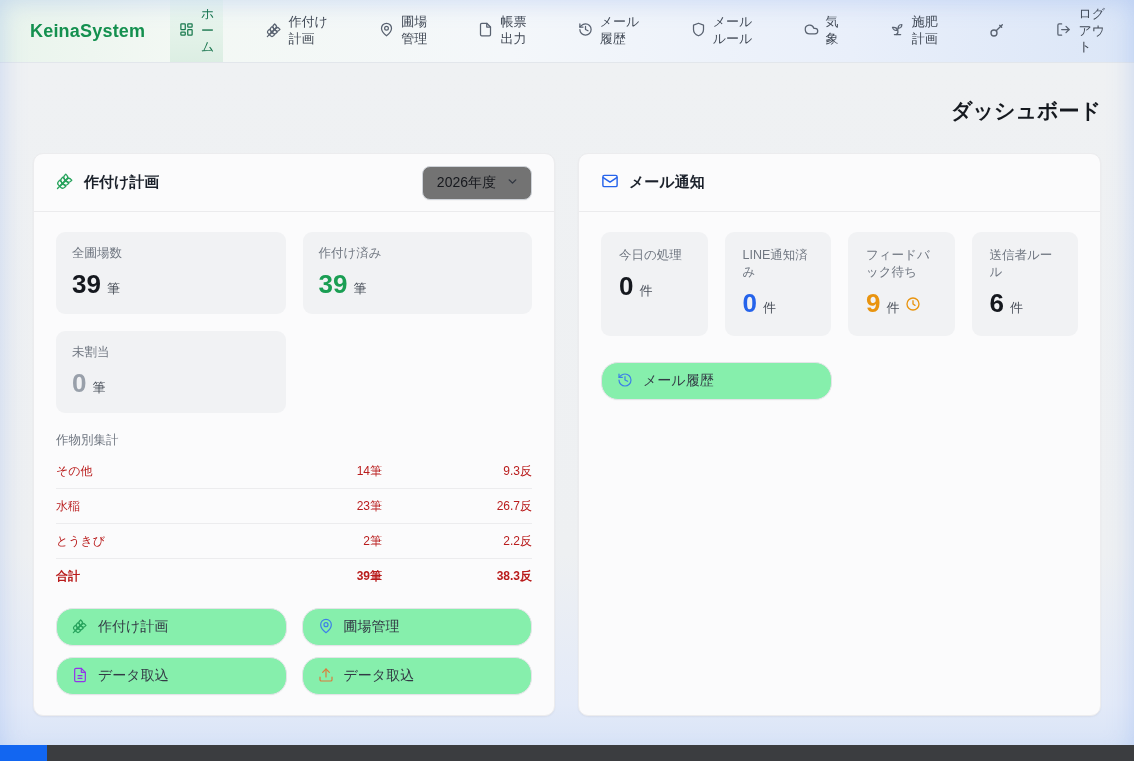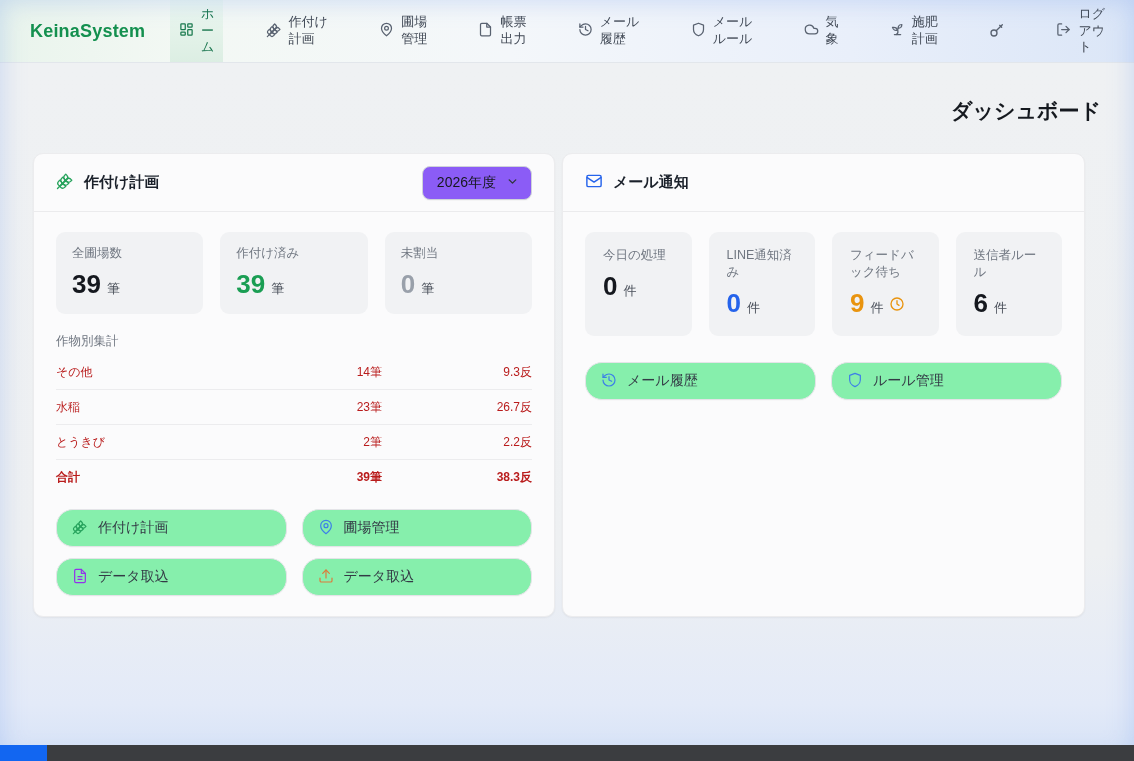--- a/index.html
+++ b/index.html
@@ -20,32 +20,32 @@
   .nav-item { display:flex; align-items:center; gap:7px; padding:0 9px; font-size:13px; color:#404854; cursor:pointer; }
   .nav-item svg { color:#596270; flex:0 0 auto; }
   .nav-item .nav-label { white-space:pre-line; line-height:1.3; text-align:left; }
   .nav-item.active { background:linear-gradient(180deg,#ecf7f0,#dceee3); color:#15734b; }
   .nav-item.active svg { color:#1a7a4e; }
 
   
   .main { flex:1; padding:34px 33px 0; background:linear-gradient(180deg,#eff1f3 0%,#eef0f2 72%,#e3eaf8 94%,#d9e4f7 100%); }
   .page-title { font-size:21px; font-weight:bold; color:#15191f; margin-bottom:28px;text-align:right; }
 
-  .cards { display:flex; gap:7px; align-items:stretch; }
+  .cards { display:flex; gap:23px; align-items:stretch; }
   .card { background:#fbfbfc; border:1px solid #ececee; border-radius:10px; box-shadow:0 1px 2px rgba(0,0,0,.05); display:flex; flex-direction:column; }
   .card.planting { width:522px; min-height:458px; }
   .card.mail { width:523px; }
   .card-header { flex:0 0 58px; display:flex; align-items:center; justify-content:space-between; padding:0 22px; border-bottom:1px solid #ebebed; }
   .card-title { display:flex; align-items:center; gap:10px; font-size:15px; font-weight:bold; color:#1b212b; }
   .card-body { flex:1; padding:20px 22px; }
 
-  .year-select { display:flex; align-items:center; gap:10px; background:#8b5cf6; border:1px solid #cfd3d9; border-radius:8px; padding:7px 12px 7px 14px; font-size:14px; color:#16181d; cursor:pointer; box-shadow:0 1px 1px rgba(0,0,0,.03); }
+  .year-select { display:flex; align-items:center; gap:10px; background:#737373; border:1px solid #cfd3d9; border-radius:8px; padding:7px 12px 7px 14px; font-size:14px; color:#16181d; cursor:pointer; box-shadow:0 1px 1px rgba(0,0,0,.03); }
   .year-select svg { color:#303640; }
 
-  .stat-grid-3 { display:grid; grid-template-columns:repeat(3,1fr); gap:17px; }
+  .stat-grid-3 { display:grid; grid-template-columns:repeat(2,1fr); gap:17px; }
   .stat-grid-2 { display:grid; grid-template-columns:repeat(4,1fr); gap:15px 17px; }
   .stat-box { background:#f1f2f4; border-radius:9px; padding:13px 16px 16px; }
   .stat-grid-2 .stat-box { padding:15px 18px 19px; }
   .stat-label { font-size:12.5px; color:#6f7680; margin-bottom:9px; }
   .stat-line { display:flex; align-items:baseline; gap:6px; }
   .stat-value { font-size:26px; font-weight:bold; color:#15181e; line-height:1; }
   .stat-value.v-green { color:#1a9e53; }
   .stat-value.v-gray { color:#99a0aa; }
   .stat-value.v-blue { color:#2563eb; }
   .stat-value.v-amber { color:#e9940f; }
@@ -349,26 +349,20 @@
 
           <div class="actions">
             <button class="action-btn">
               <span class="icon-blue"><svg width="16" height="16" viewBox="0 0 24 24" fill="none" stroke="currentColor" stroke-width="1.8" stroke-linecap="round" stroke-linejoin="round">
                     <path d="M3 12a9 9 0 1 0 9-9 9.75 9.75 0 0 0-6.74 2.74L3 8"></path>
                     <path d="M3 3v5h5"></path>
                     <path d="M12 7v5l4 2"></path>
                   </svg></span>
               <span>メール履歴</span>
             </button>
-            <button class="action-btn">
-              <span class="icon-blue"><svg width="16" height="16" viewBox="0 0 24 24" fill="none" stroke="currentColor" stroke-width="1.8" stroke-linecap="round" stroke-linejoin="round">
-                    <path d="M12 22s8-3 8-10V5l-8-3-8 3v7c0 7 8 10 8 10Z"></path>
-                  </svg></span>
-              <span>ルール管理</span>
-            </button>
           </div>
         </div>
       </section>
 
     </div>
   </main>
 
   <div class="taskbar">
     <div class="taskbar-progress"></div>
   </div>

